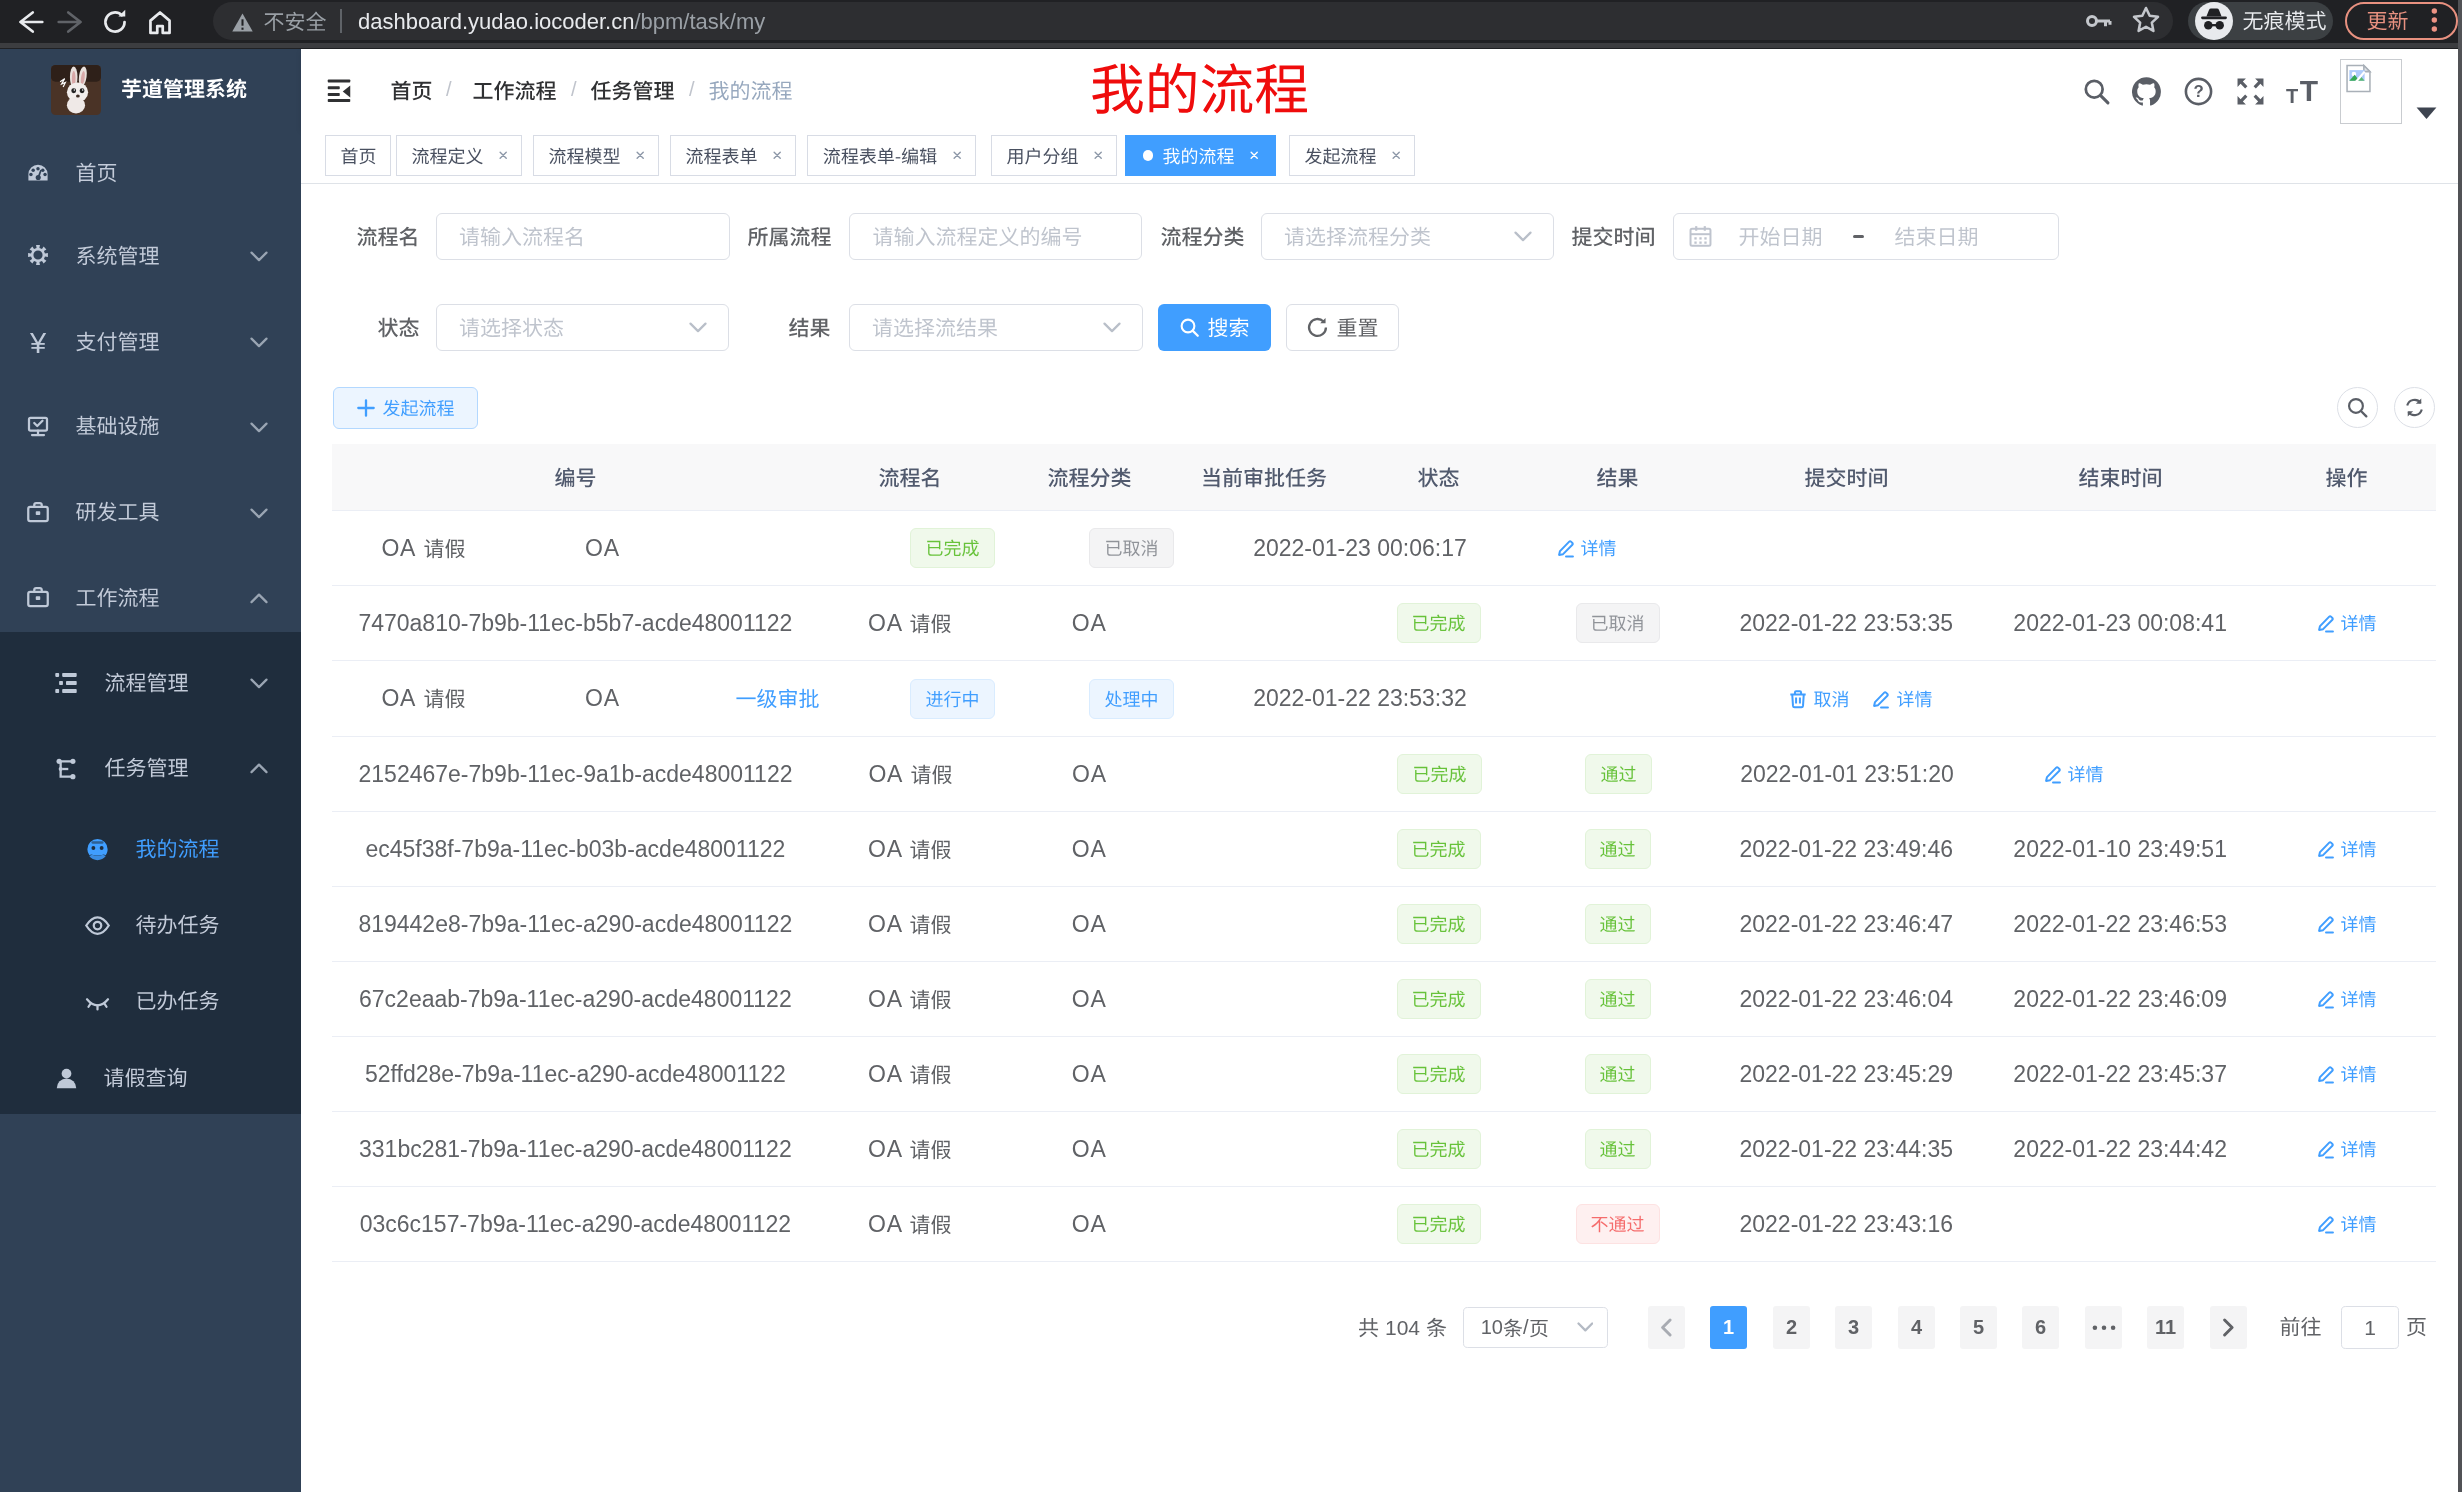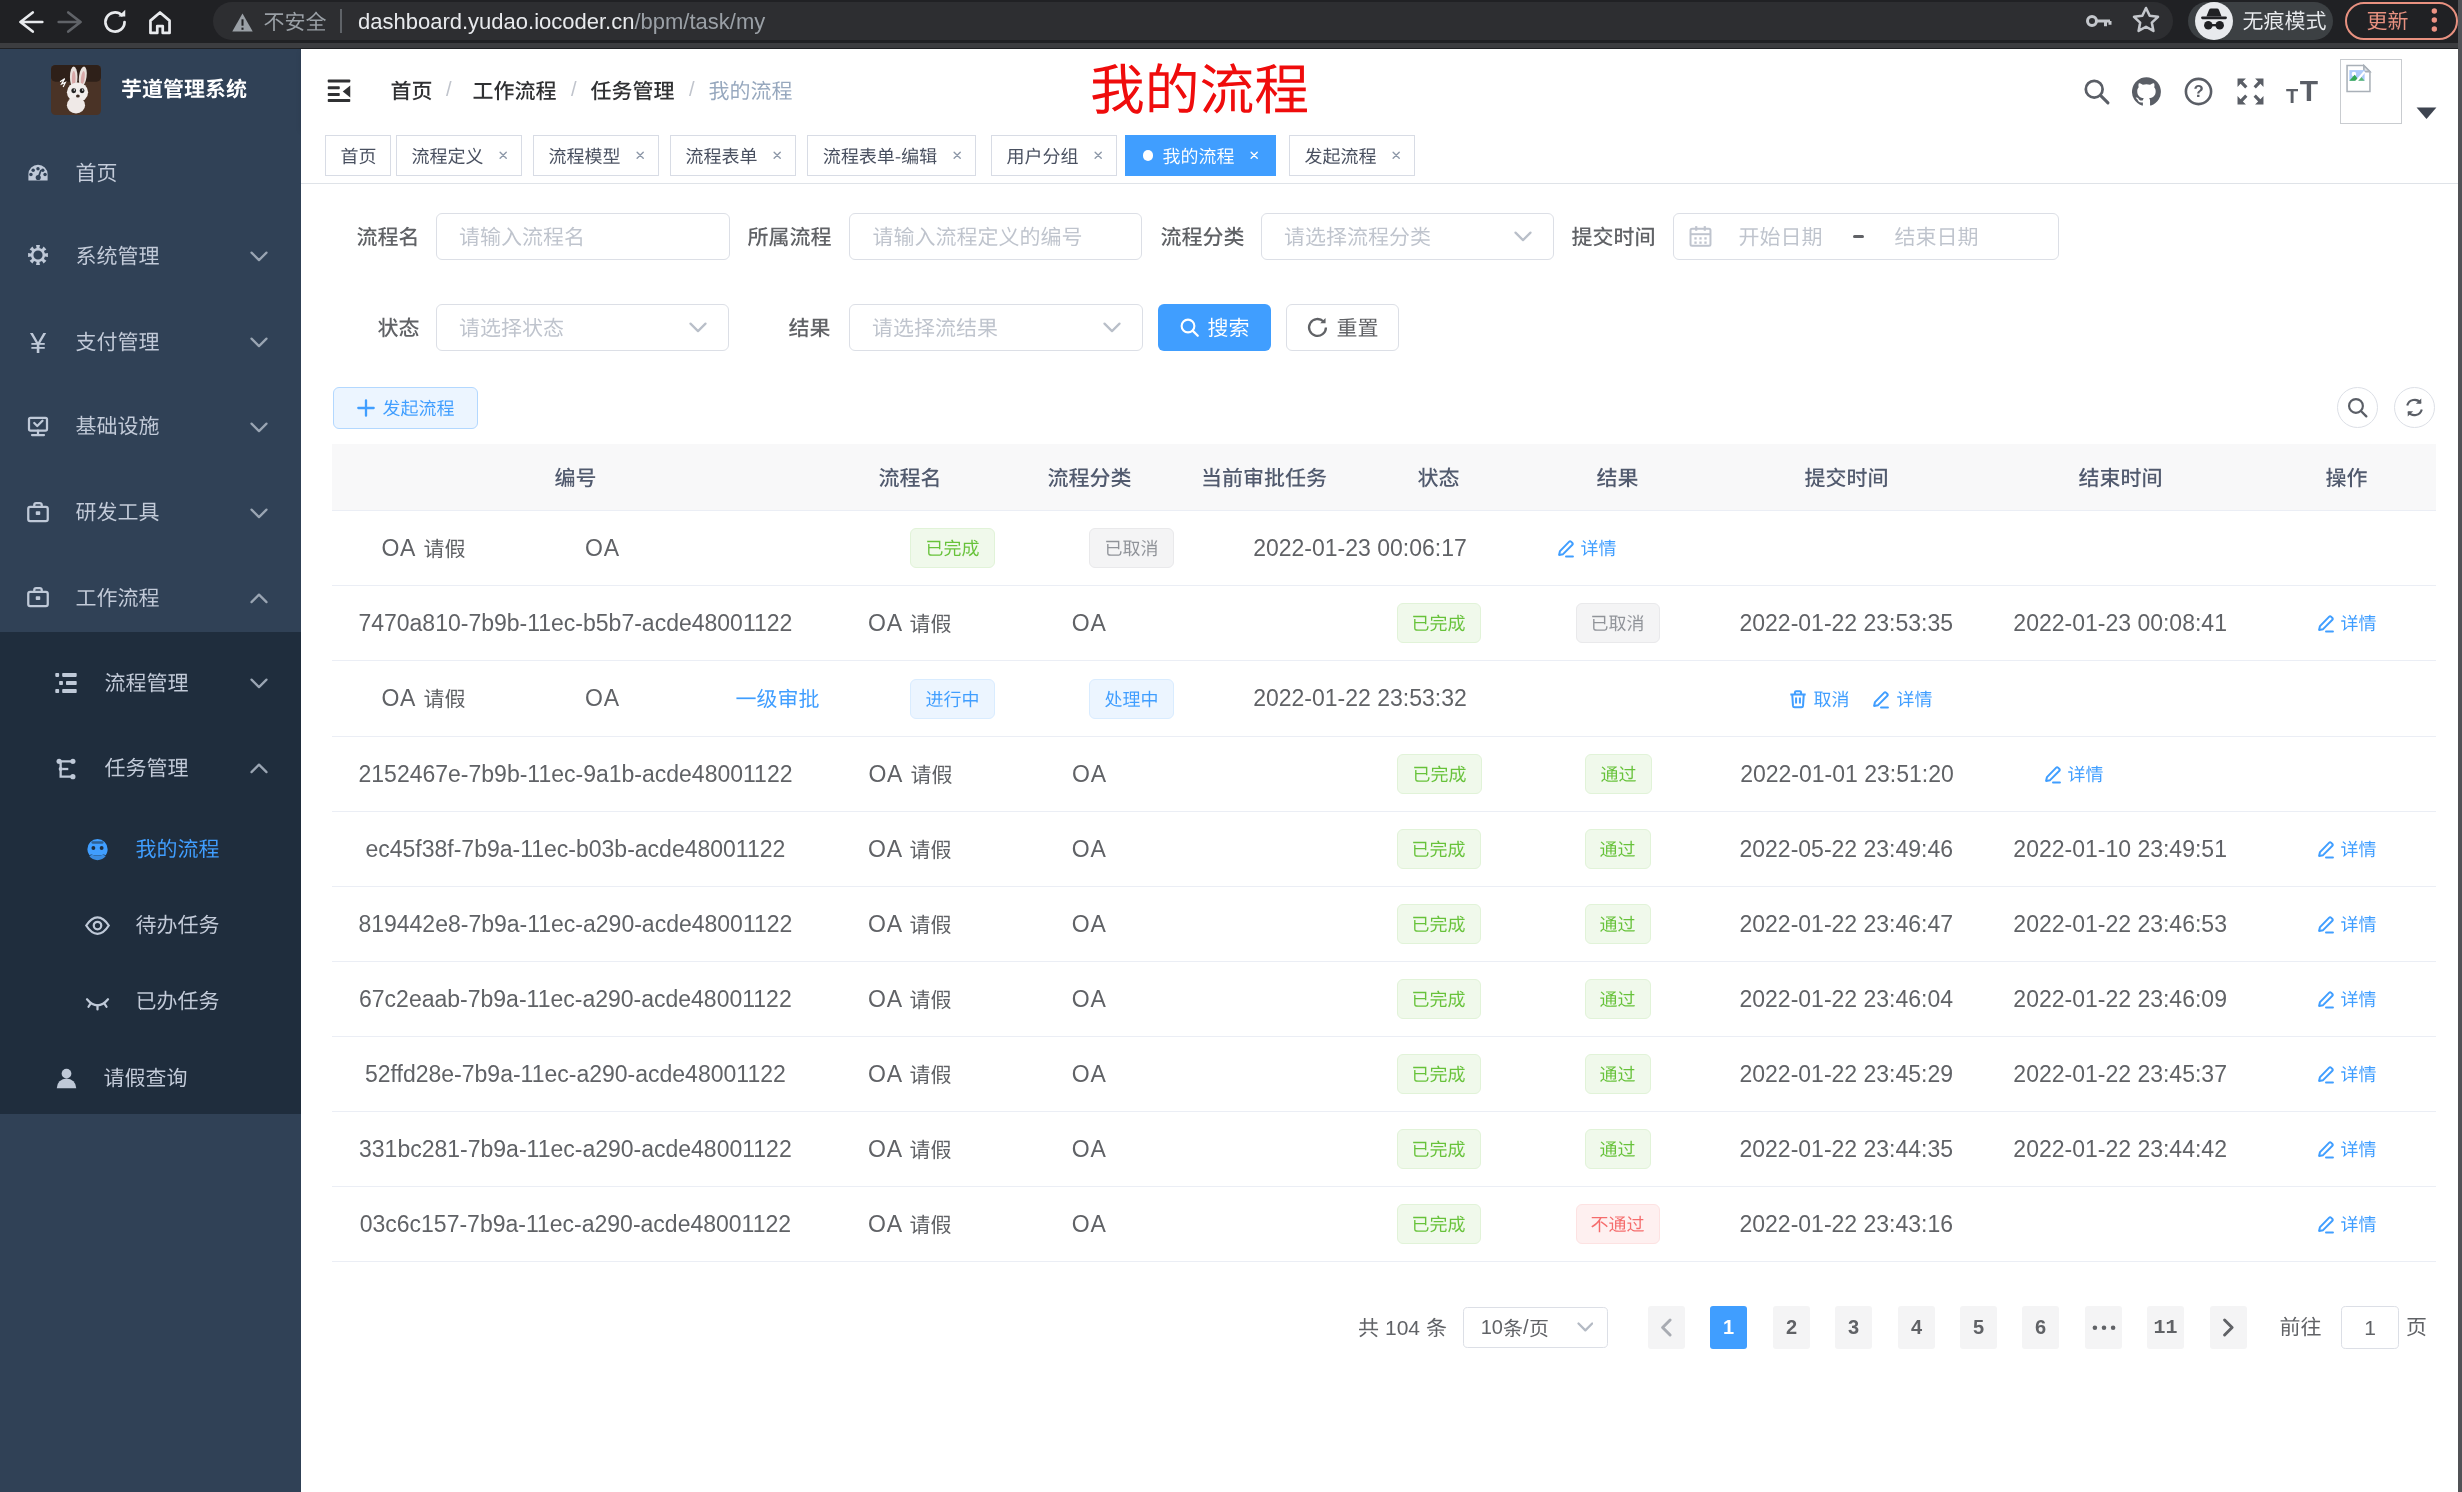--- a/index.html
+++ b/index.html
@@ -1262,21 +1262,21 @@
       <div class="td" style="width:183px">
         <span class="ttag t-g">
           <svg style="width:37px;height:18px;vertical-align:-2.2px;" viewBox="0 -880 2000 1000" fill="#67c23a">
             <g transform="scale(1,-1)">
               <use href="#r901a"></use>
               <use href="#r8fc7" x="1000"></use>
             </g>
           </svg>
         </span>
       </div>
-      <div class="td" style="width:274px">2022-05-22 23:49:46</div>
+      <div class="td" style="width:274px">2022-01-22 23:49:46</div>
       <div class="td" style="width:274px">2022-01-10 23:49:51</div>
       <div class="td" style="width:179px">
         <span class="lnk">
           <svg style="width:20px;height:20px;" viewBox="0 0 26 26">
             <path d="M4 22 l1.2-5 12-12.3a1.6 1.6 0 0 1 2.3 0 l1.8 1.8a1.6 1.6 0 0 1 0 2.3 L9.2 21z" fill="none" stroke="#409eff" stroke-width="2.6" stroke-linejoin="round"></path>
             <path d="M13 24 h9" stroke="#409eff" stroke-width="2.6" stroke-linecap="round"></path>
           </svg>
           <span style="width:4.6px"></span>
           <svg style="width:37px;height:18px;vertical-align:-2.2px;" viewBox="0 -880 2000 1000" fill="#409eff">
             <g transform="scale(1,-1)">
@@ -1589,21 +1589,21 @@
     <div class="pbtn abs" style="left:374px;top:0;">6</div>
     <div class="pbtn abs" style="left:437px;top:0;">
       <svg style="width:26px;height:7.6px;" viewBox="0 0 34 10">
         <g fill="#606266">
           <circle cx="5" cy="5" r="3"></circle>
           <circle cx="17" cy="5" r="3"></circle>
           <circle cx="29" cy="5" r="3"></circle>
         </g>
       </svg>
     </div>
-    <div class="pbtn abs" style="left:499px;top:0;font-family:Liberation Mono, monospace;">11</div>
+    <div class="pbtn abs" style="left:499px;top:0;">11</div>
     <div class="pbtn abs" style="left:562px;top:0;">
       <svg style="width:16.7px;height:21px;" viewBox="0 0 22 28">
         <path d="M6 4 L16 14 l-10 10" fill="none" stroke="#606266" stroke-width="4" stroke-linecap="round" stroke-linejoin="round"></path>
       </svg>
     </div>
   </div>
 <div class="abs" style="left:2279px;top:1316px;"><svg style="width:43px;height:21px;vertical-align:-2.6px;" viewBox="0 -880 2000 1000" fill="#606266">
       <g transform="scale(1,-1)">
         <use href="#r524d"></use>
         <use href="#r5f80" x="1000"></use>

